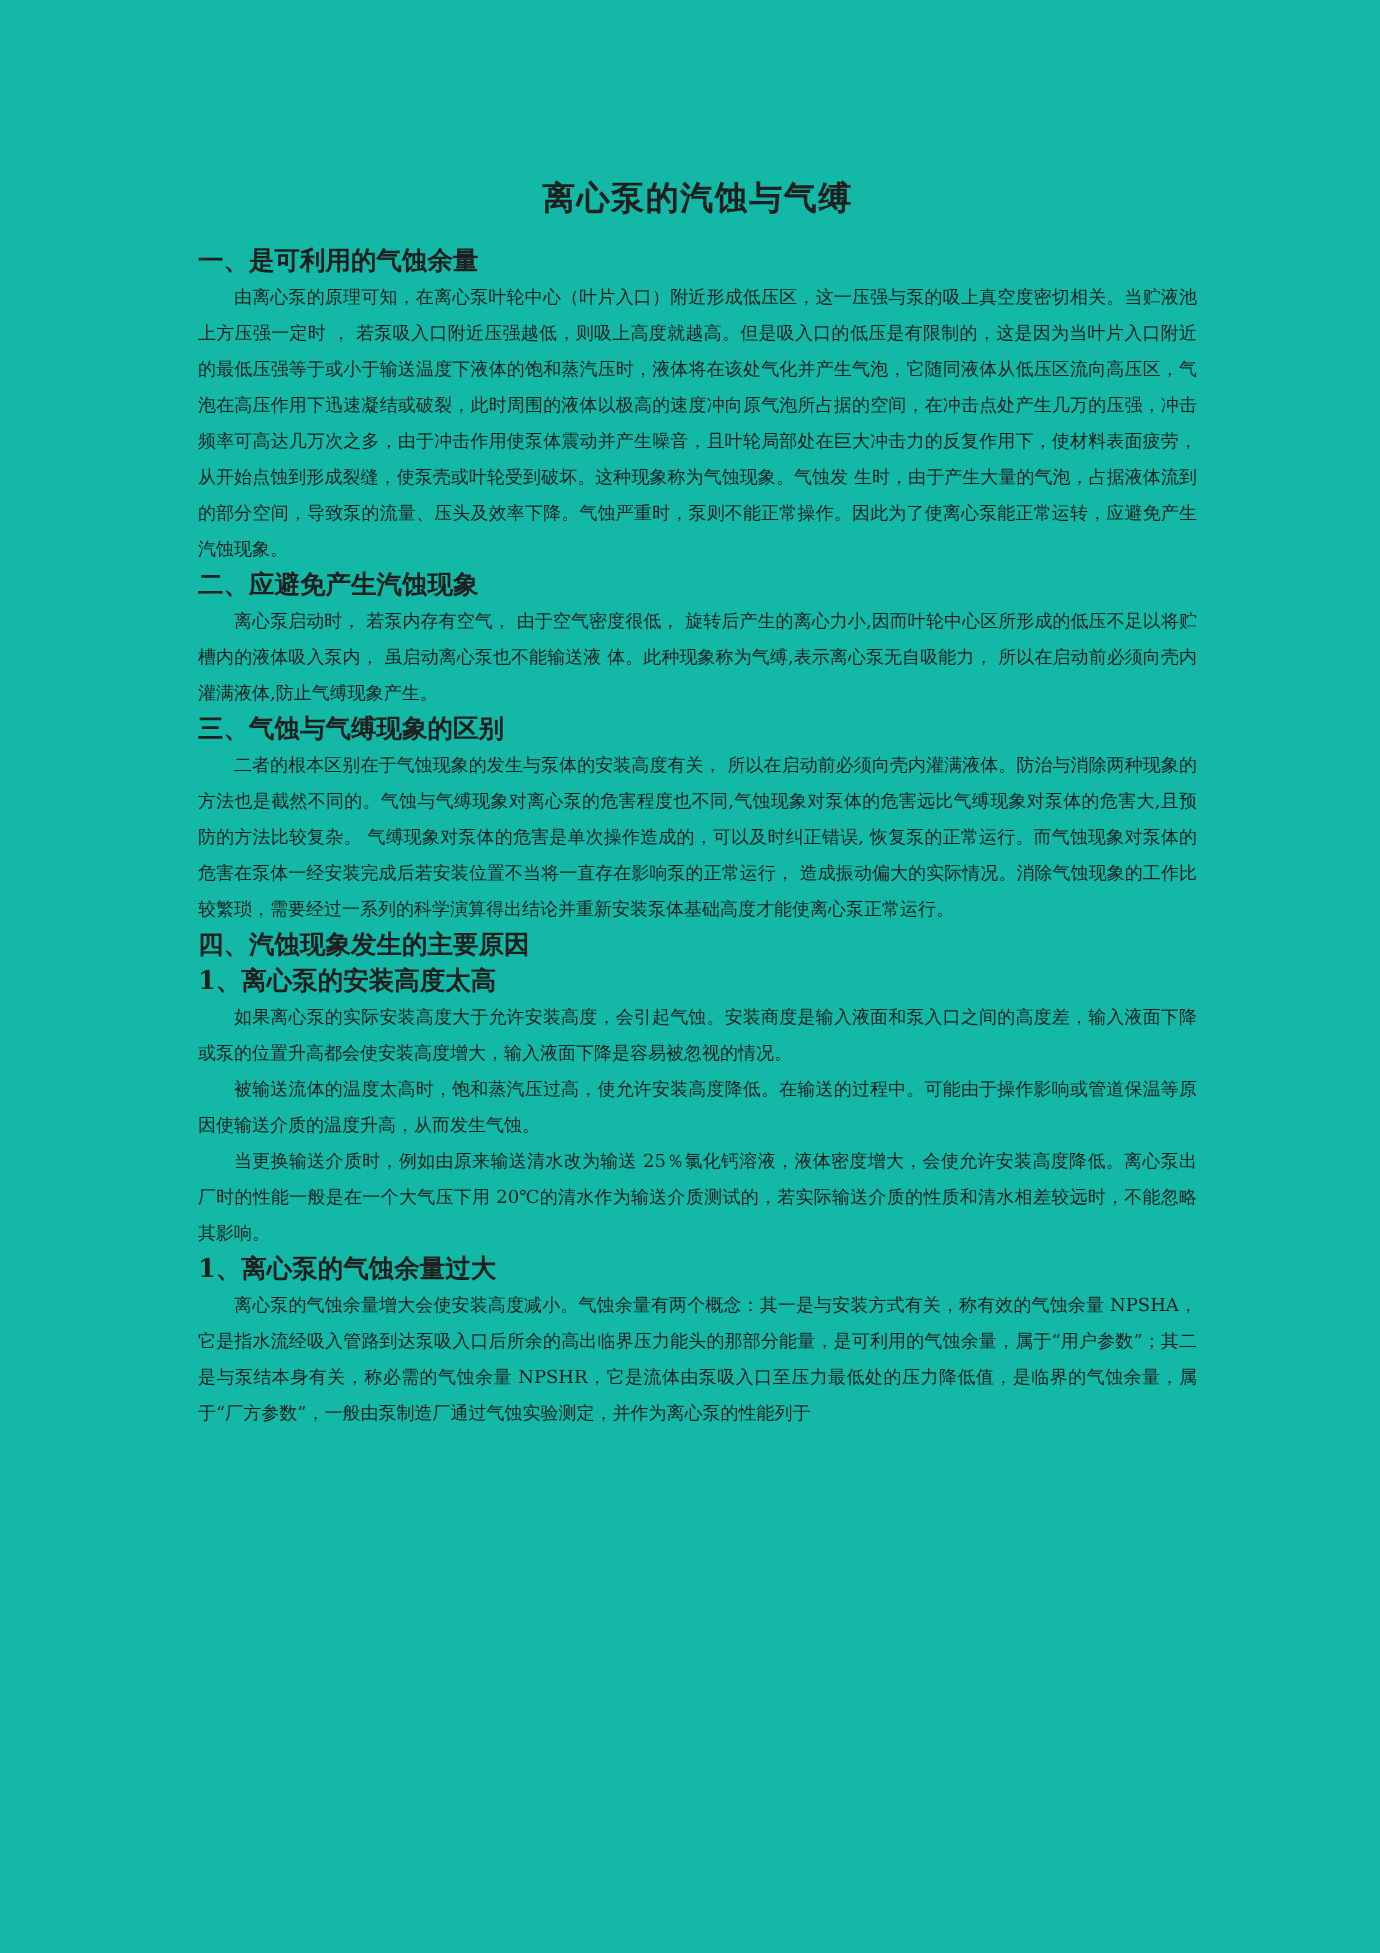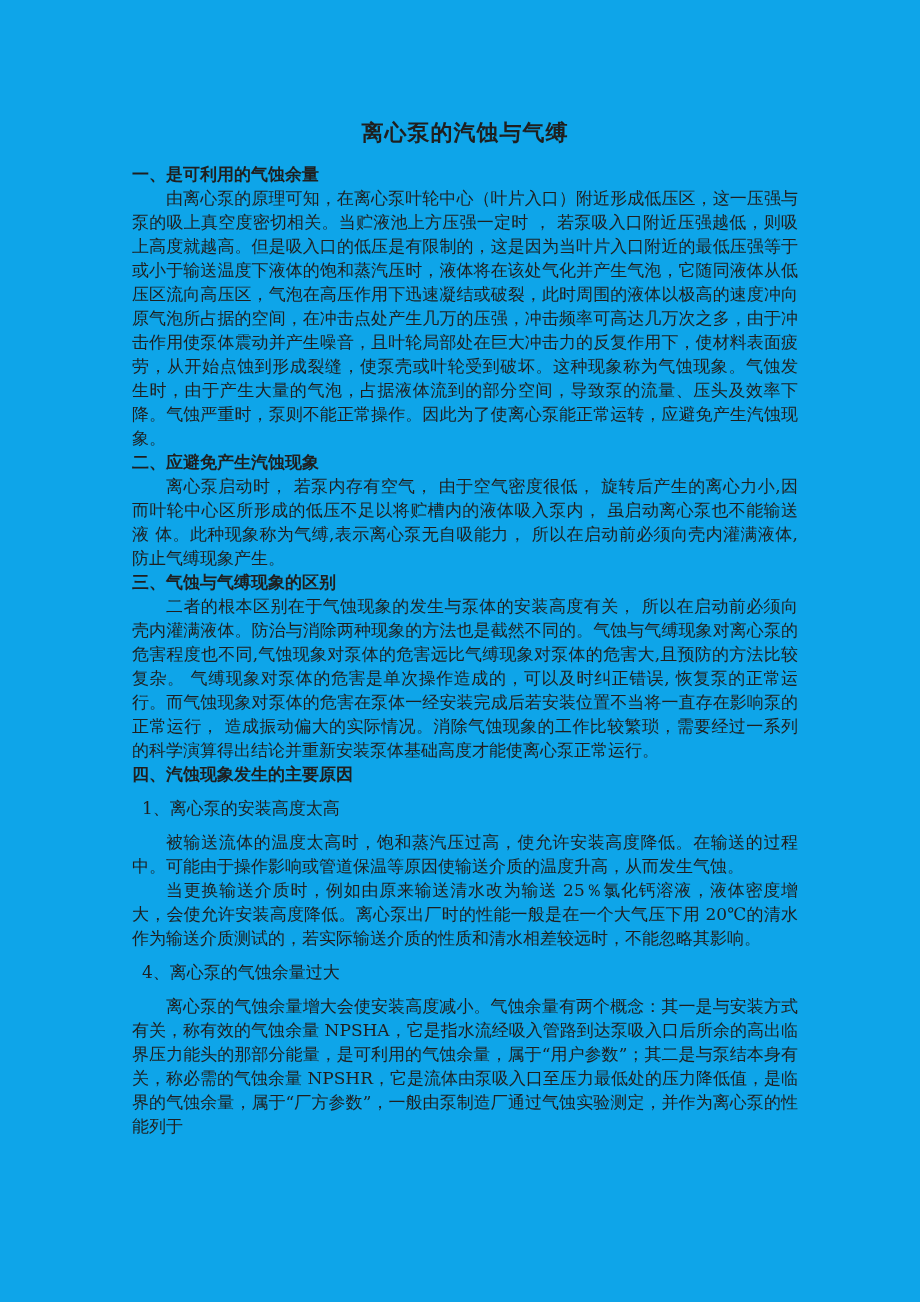--- a/index.html
+++ b/index.html
@@ -4,21 +4,21 @@
 <style>
   html, body {
     margin: 0;
     padding: 0;
     background: #ffffff;
   }
   .page {
     position: relative;
     width: 920px;
     height: 1302px;
-    background: #0ea5e9;
+    background: #14b8a6;
     overflow: hidden;
     font-family: "DejaVu Serif", "Liberation Serif", serif;
     color: #1f1f1f;
   }
   .content {
     position: absolute;
     left: 132px;
     top: 118px;
     width: 666px;
   }
@@ -33,26 +33,26 @@
   }
   .sec-heading {
     font-family: "DejaVu Sans", "Liberation Sans", sans-serif;
     font-size: 17px;
     font-weight: 700;
     line-height: 24px;
     margin: 0;
   }
   .sub-heading {
     font-size: 17px;
-    font-weight: 400;
+    font-weight: 700;
     line-height: 24px;
-    margin: 10px;
+    margin: 0;
   }
   .para {
-    font-size: 17px;
+    font-size: 12px;
     line-height: 24px;
     text-align: justify;
     text-indent: 2em;
     margin: 0;
     word-break: break-all;
   }
 </style>
 </head>
 <body>
 
@@ -66,22 +66,23 @@
 
     <div class="sec-heading">二、应避免产生汽蚀现象</div>
     <p class="para">离心泵启动时， 若泵内存有空气， 由于空气密度很低， 旋转后产生的离心力小,因而叶轮中心区所形成的低压不足以将贮槽内的液体吸入泵内， 虽启动离心泵也不能输送液 体。此种现象称为气缚,表示离心泵无自吸能力， 所以在启动前必须向壳内灌满液体,防止气缚现象产生。</p>
 
     <div class="sec-heading">三、气蚀与气缚现象的区别</div>
     <p class="para">二者的根本区别在于气蚀现象的发生与泵体的安装高度有关， 所以在启动前必须向壳内灌满液体。防治与消除两种现象的方法也是截然不同的。气蚀与气缚现象对离心泵的危害程度也不同,气蚀现象对泵体的危害远比气缚现象对泵体的危害大,且预防的方法比较复杂。 气缚现象对泵体的危害是单次操作造成的，可以及时纠正错误, 恢复泵的正常运行。而气蚀现象对泵体的危害在泵体一经安装完成后若安装位置不当将一直存在影响泵的正常运行， 造成振动偏大的实际情况。消除气蚀现象的工作比较繁琐，需要经过一系列的科学演算得出结论并重新安装泵体基础高度才能使离心泵正常运行。</p>
 
     <div class="sec-heading">四、汽蚀现象发生的主要原因</div>
 
     <div class="sub-heading">1、离心泵的安装高度太高</div>
+    <p class="para">如果离心泵的实际安装高度大于允许安装高度，会引起气蚀。安装商度是输入液面和泵入口之间的高度差，输入液面下降或泵的位置升高都会使安装高度增大，输入液面下降是容易被忽视的情况。</p>
 
     <p class="para">被输送流体的温度太高时，饱和蒸汽压过高，使允许安装高度降低。在输送的过程中。可能由于操作影响或管道保温等原因使输送介质的温度升高，从而发生气蚀。</p>
 
     <p class="para">当更换输送介质时，例如由原来输送清水改为输送 25％氯化钙溶液，液体密度增大，会使允许安装高度降低。离心泵出厂时的性能一般是在一个大气压下用 20℃的清水作为输送介质测试的，若实际输送介质的性质和清水相差较远时，不能忽略其影响。</p>
 
-    <div class="sub-heading">4、离心泵的气蚀余量过大</div>
+    <div class="sub-heading">1、离心泵的气蚀余量过大</div>
     <p class="para">离心泵的气蚀余量增大会使安装高度减小。气蚀余量有两个概念：其一是与安装方式有关，称有效的气蚀余量 NPSHA，它是指水流经吸入管路到达泵吸入口后所余的高出临界压力能头的那部分能量，是可利用的气蚀余量，属于“用户参数”；其二是与泵结本身有关，称必需的气蚀余量 NPSHR，它是流体由泵吸入口至压力最低处的压力降低值，是临界的气蚀余量，属于“厂方参数”，一般由泵制造厂通过气蚀实验测定，并作为离心泵的性能列于</p>
 
   </div>
 </div>
 
 </body></html>

